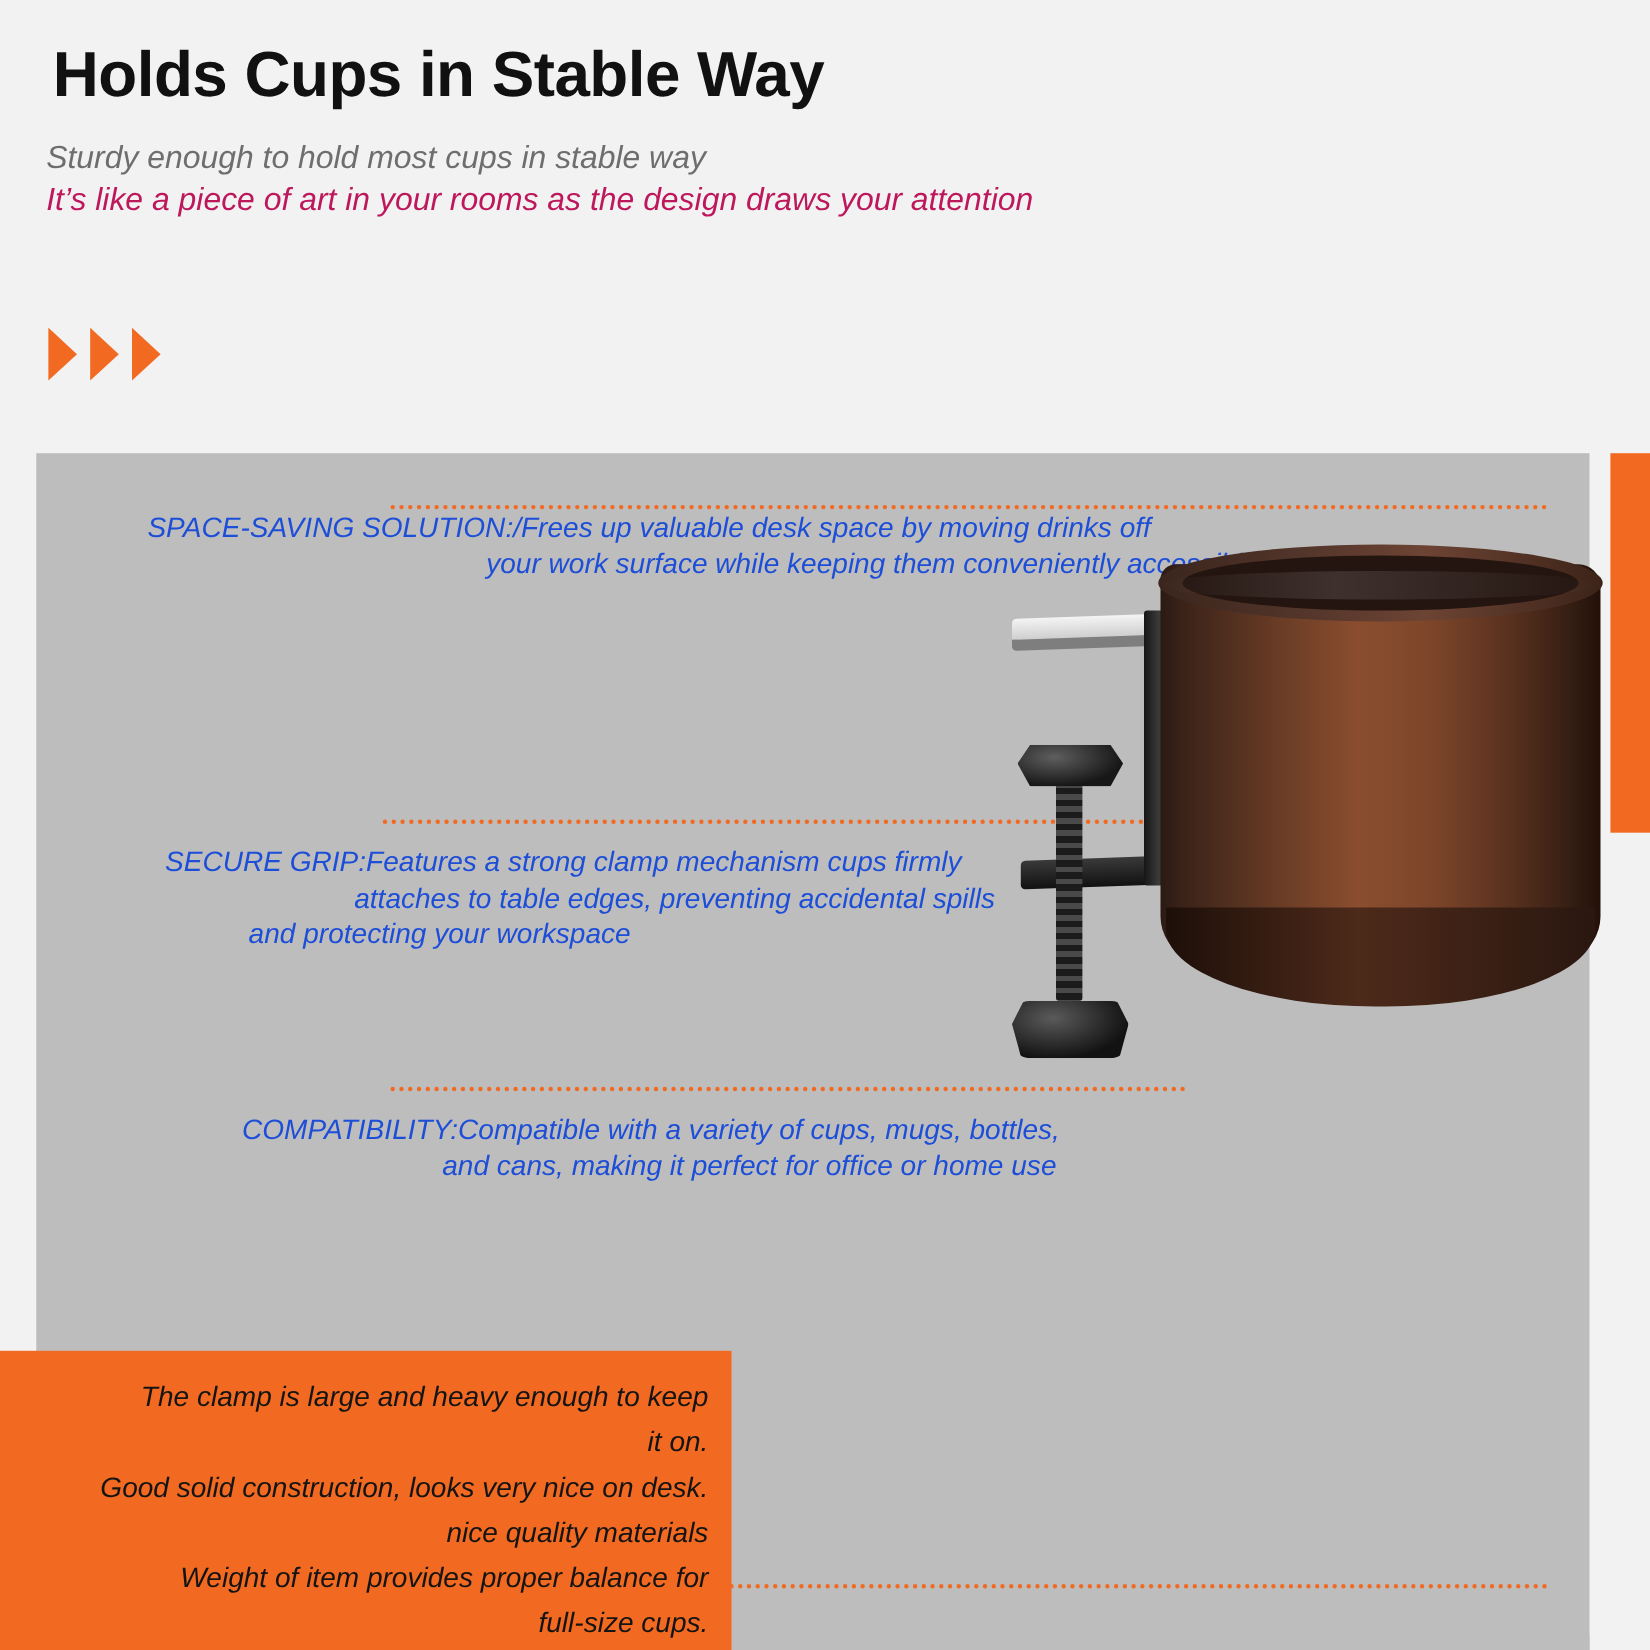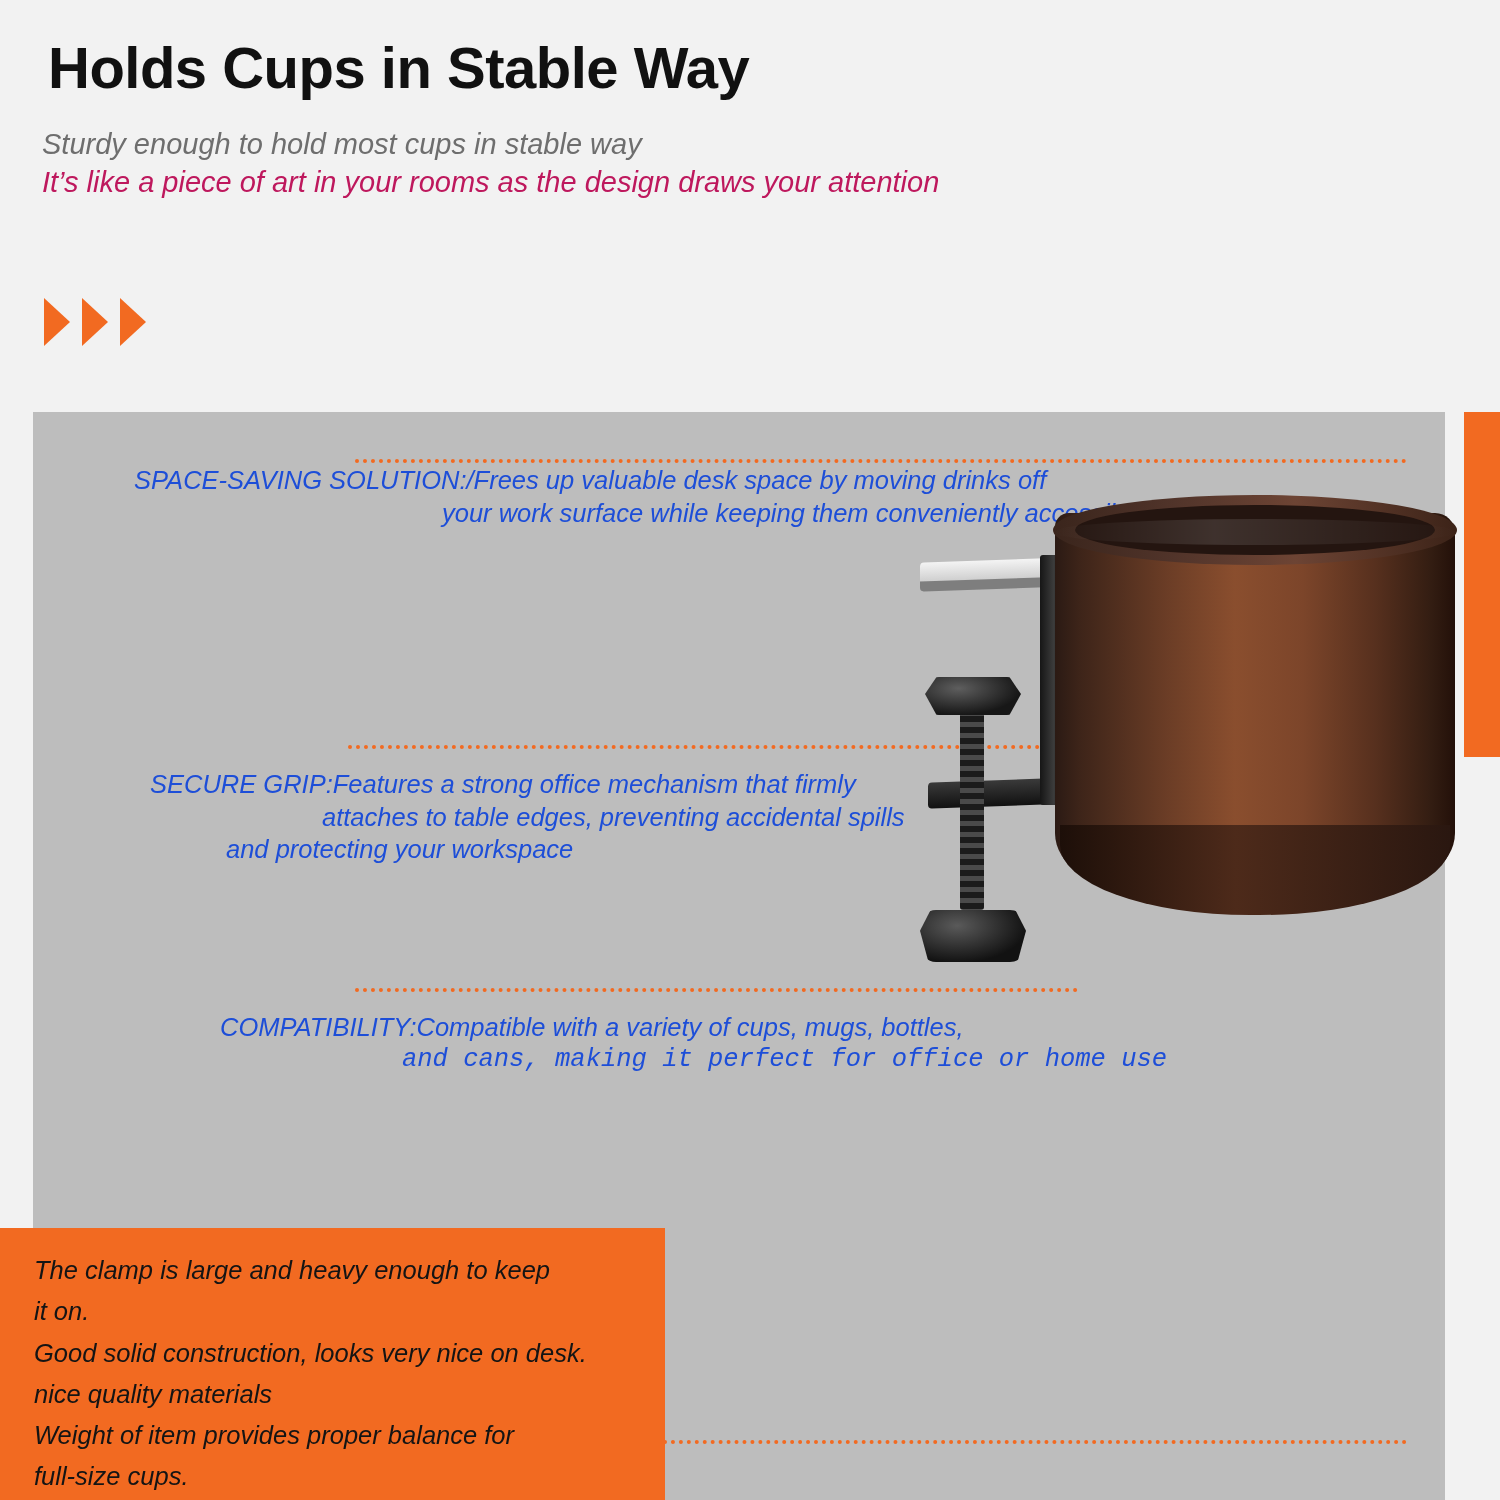--- a/index.html
+++ b/index.html
@@ -114,21 +114,21 @@
     line-height: 1.28;
     white-space: nowrap;
   }
   .feature .ln2, .feature .ln3 { display: block; }
   .f1 { left: 134px; top: 464px; }
   .f1 .ln2 { margin-left: 308px; }
   .f2 { left: 150px; top: 768px; }
   .f2 .ln2 { margin-left: 172px; }
   .f2 .ln3 { margin-left: 76px; }
   .f3 { left: 220px; top: 1011px; }
-  .f3 .ln2 { margin-left: 182px; font-family: Liberation Mono, monospace; }
+  .f3 .ln2 { margin-left: 182px; }
 
   
   .product {
     position: absolute;
     left: 900px;
     top: 495px;
     width: 570px;
     height: 510px;
   }
   
@@ -272,21 +272,21 @@
   .review-text {
     position: absolute;
     left: 34px;
     top: 22px;
     width: 610px;
     font-style: italic;
     font-size: 25.5px;
     color: #141414;
     line-height: 1.62;
   }
-  .review-text span { display: block; white-space: nowrap; }
+  .review-text span { display: block; white-space: nowrap; text-align: right; }
 
   
   .panel-bottom-strip {
     position: absolute;
     left: 663px;
     top: 1486px;
     width: 782px;
     height: 14px;
     background: #bdbdbd;
   }
@@ -313,21 +313,21 @@
 <div class="dotline l2"></div>
 <div class="dotline l3"></div>
 <div class="dotline l4"></div>
 
 <div class="feature f1">
   <span>SPACE-SAVING SOLUTION:/Frees up valuable desk space by moving drinks off</span>
   <span class="ln2">your work surface while keeping them conveniently accessible</span>
 </div>
 
 <div class="feature f2">
-  <span>SECURE GRIP:Features a strong office mechanism that firmly</span>
+  <span>SECURE GRIP:Features a strong clamp mechanism cups firmly</span>
   <span class="ln2">attaches to table edges, preventing accidental spills</span>
   <span class="ln3">and protecting your workspace</span>
 </div>
 
 <div class="feature f3">
   <span>COMPATIBILITY:Compatible with a variety of cups, mugs, bottles,</span>
   <span class="ln2">and cans, making it perfect for office or home use</span>
 </div>
 
 <div class="product">

